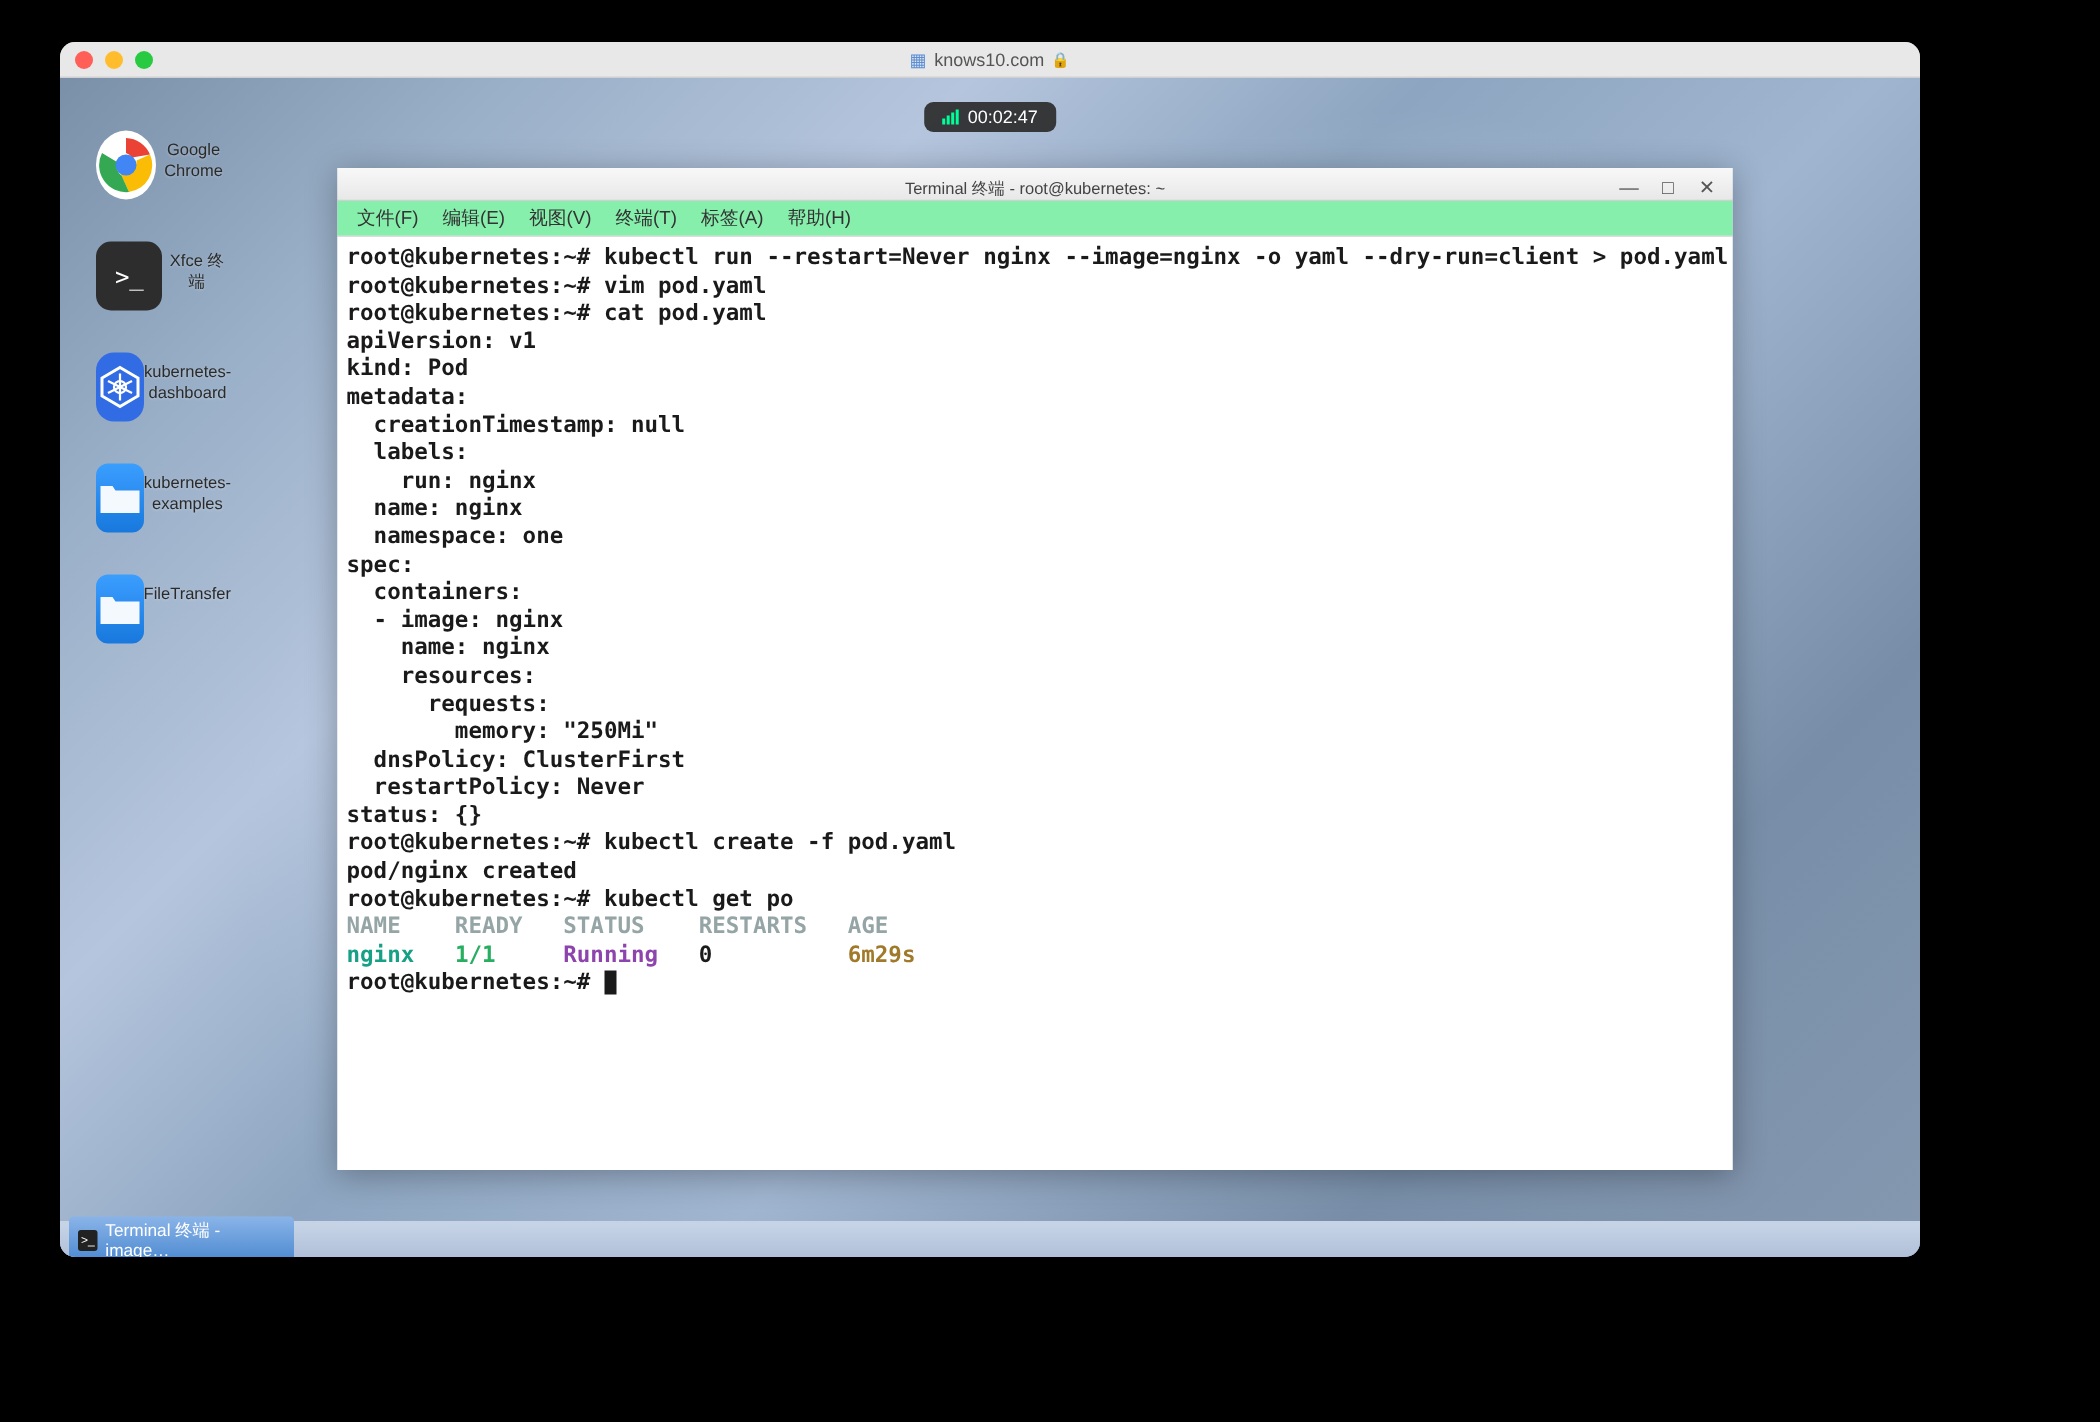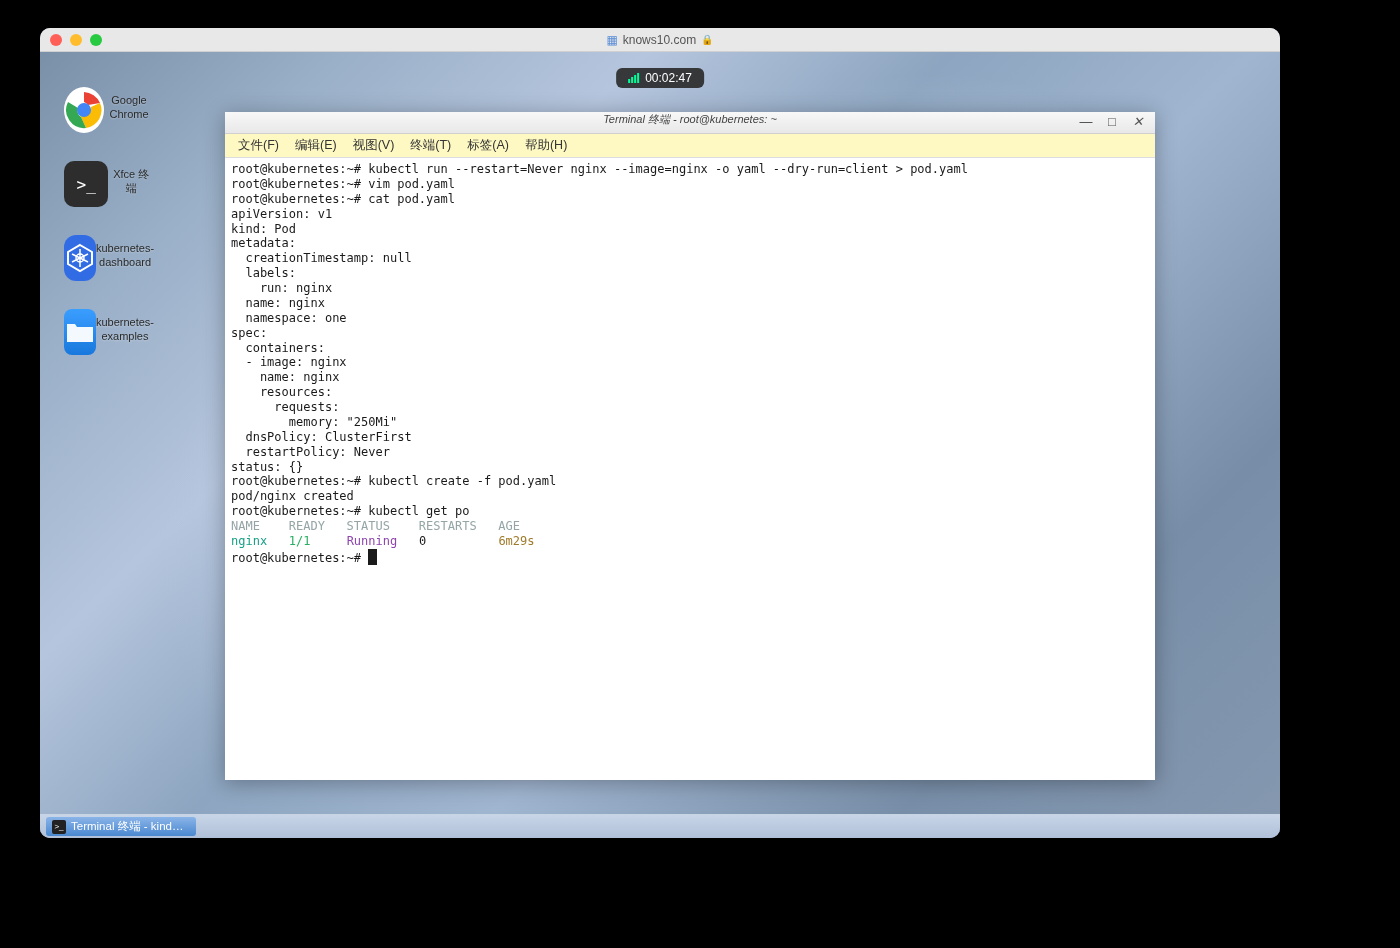--- a/index.html
+++ b/index.html
@@ -146,70 +146,69 @@
       background: #fff;
       box-shadow: 0 3px 20px rgba(0,0,0,0.3);
       display: flex;
       flex-direction: column;
     }
     .terminal-titlebar {
       height: 22px;
       background: linear-gradient(#f8f8f8,#e8e8e8);
       border-bottom: 1px solid #d0d0d0;
       display: flex;
-      align-items: flex-start;
+      align-items: flex-end;
       justify-content: center;
       position: relative;
       font-size: 11px;
       color: #444;
-      font-style: italic;
     }
     .window-controls {
       position: absolute;
       right: 4px;
       display: flex;
       gap: 0;
     }
     .win-ctrl {
       width: 26px;
       height: 18px;
       display: flex;
       align-items: center;
       justify-content: center;
       font-size: 13px;
       color: #555;
       cursor: pointer;
       font-family: Arial;
     }
     .menubar {
       height: 24px;
-      background: #fef9c3;
+      background: #86efac;
       border-bottom: 1px solid #ddd;
       display: flex;
       align-items: center;
       padding: 0 6px;
       gap: 2px;
       font-size: 12.5px;
       color: #333;
     }
     .menu-item {
       padding: 3px 7px;
       cursor: pointer;
     }
     .terminal-body {
       flex: 1;
       background: #fff;
       padding: 4px 6px;
       font-family: "DejaVu Sans Mono", Menlo, Consolas, monospace;
-      font-size: 12px;
+      font-size: 15px;
       line-height: 1.24;
       color: #1a1a1a;
       white-space: pre;
       overflow: hidden;
-      font-weight: 400;
+      font-weight: 700;
     }
     .c-teal { color: #16a085; }
     .c-green { color: #27ae60; }
     .c-purple { color: #8e44ad; }
     .c-grey { color: #95a5a6; }
     .c-olive { color: #a07a2a; }
     .cursor-block {
       display: inline-block;
       width: 8.5px;
       height: 16px;
@@ -316,20 +315,28 @@
 dashboard</div>
       </div>
       <div class="desktop-icon">
         <div class="icon-img folder-icon">
           <svg width="30" height="24" viewBox="0 0 30 24">
               <path d="M2 4 L10 4 L12 7 L28 7 L28 22 L2 22 Z" fill="#fff" opacity="0.95"></path>
             </svg>
         </div>
         <div class="icon-label" style="white-space:pre-line">kubernetes-
 examples</div>
+      </div>
+      <div class="desktop-icon">
+        <div class="icon-img folder-icon">
+          <svg width="30" height="24" viewBox="0 0 30 24">
+              <path d="M2 4 L10 4 L12 7 L28 7 L28 22 L2 22 Z" fill="#fff" opacity="0.95"></path>
+            </svg>
+        </div>
+        <div class="icon-label">FileTransfer</div>
       </div>
     </div>
 
     <div class="terminal-window">
       <div class="terminal-titlebar">
         <span>Terminal 终端 - root@kubernetes: ~</span>
         <div class="window-controls">
           <div class="win-ctrl">—</div>
           <div class="win-ctrl">□</div>
           <div class="win-ctrl">✕</div>
@@ -368,17 +375,17 @@
 <span>pod/nginx created</span>
 <span>root@kubernetes:~# </span><span>kubectl get po</span>
 <span class="c-grey">NAME    READY   STATUS    RESTARTS   AGE</span>
 <span class="c-teal">nginx</span>   <span class="c-green">1/1</span>     <span class="c-purple">Running</span>   <span>0</span>          <span class="c-olive">6m29s</span>
 <span>root@kubernetes:~# </span><span class="cursor-block"></span></div>
     </div>
 
     <div class="taskbar">
       <div class="taskbar-item">
         <span class="taskbar-icon">&gt;_</span>
-        <span>Terminal 终端 - kind…</span>
+        <span>Terminal 终端 - image…</span>
       </div>
     </div>
   </div>
 </div>
 
 </body></html>

